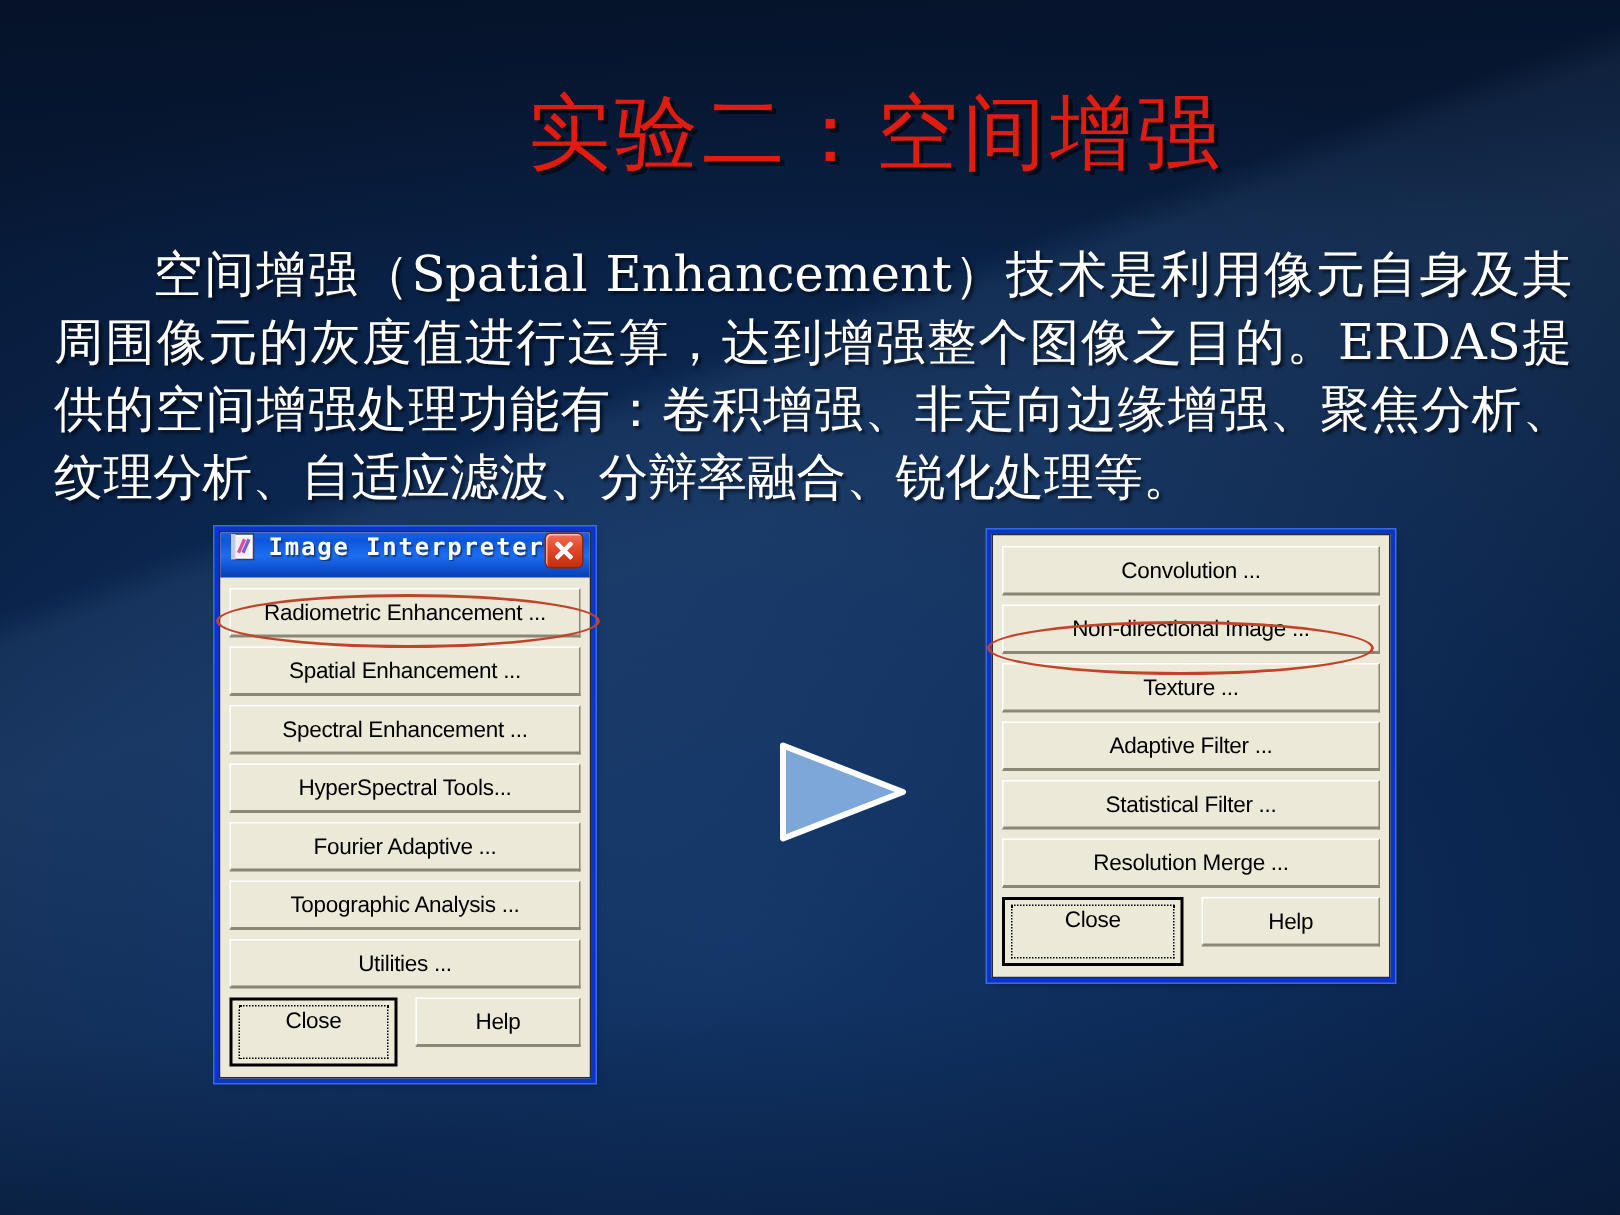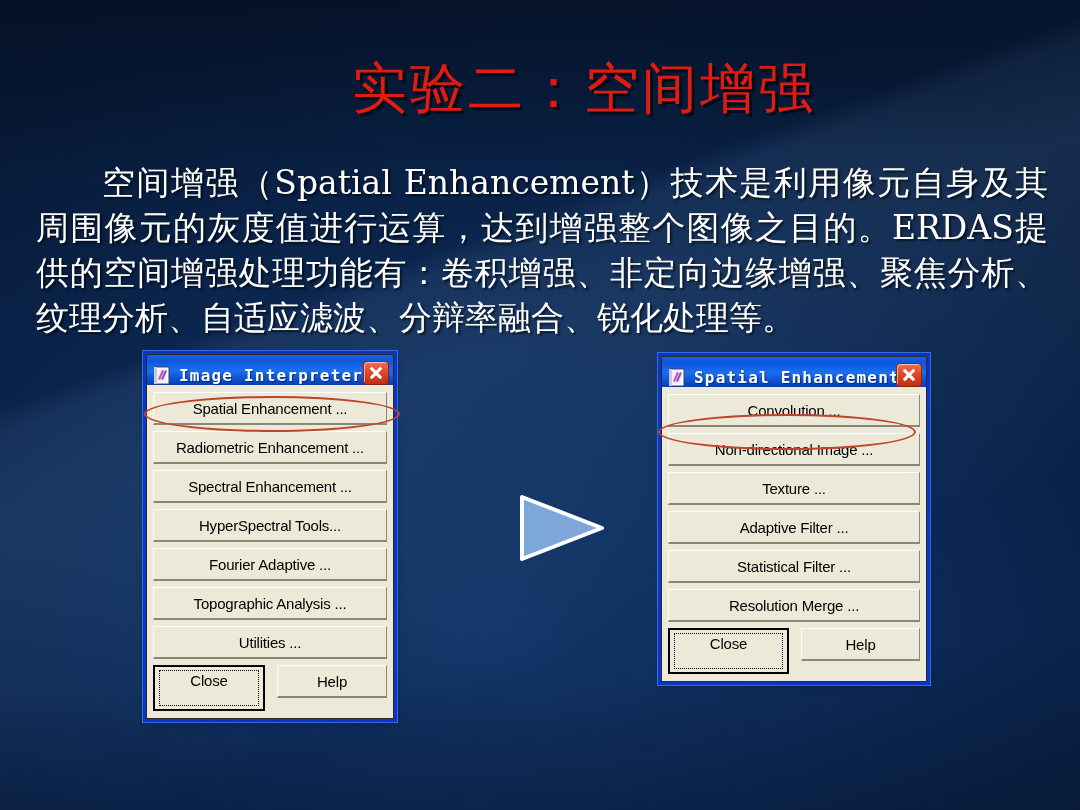--- a/index.html
+++ b/index.html
@@ -88,21 +88,21 @@
     z-index: 4;
     background: #ece9d8;
     border: 1px solid #2a2a2a;
     box-shadow: 0 0 0 3px #0a36c8, 0 0 0 4px #3a6ae0, 2px 3px 6px rgba(0,0,0,0.5);
     box-sizing: border-box;
   }
   .titlebar {
     height: 30px;
     background: linear-gradient(180deg, #1563e8 0%, #0e56db 18%, #1c6ef2 52%, #0b49c4 88%, #0a3fae 100%);
     display: flex;
-    align-items: flex-end;
+    align-items: flex-start;
     padding: 0 4px 0 6px;
     box-sizing: border-box;
     position: relative;
   }
   .tb-icon {
     width: 19px; height: 19px;
     flex: 0 0 19px;
     margin-right: 7px;
     position: relative;
   }
@@ -211,55 +211,42 @@
           <path d="M5 13 L9 4 L11 5 L7 14 Z" fill="#d94fa0"></path>
           <path d="M8 13 L12 4 L14 5 L10 14 Z" fill="#7a5fd0"></path>
           <rect x="1" y="1" width="3" height="17" fill="#c8c8e0"></rect>
         </svg>
       </span>
       <span class="tb-title">Image Interpreter</span>
       <span class="tb-close"></span>
     </div>
 
     <div class="dlg-body">
+      <div class="btn">Radiometric Enhancement ...</div>
       <div class="btn">Spatial Enhancement ...</div>
-      <div class="btn">Radiometric Enhancement ...</div>
       <div class="btn">Spectral Enhancement ...</div>
       <div class="btn">HyperSpectral Tools...</div>
       <div class="btn">Fourier Adaptive ...</div>
       <div class="btn">Topographic Analysis ...</div>
       <div class="btn">Utilities ...</div>
 
       <div class="btn-row">
         <div class="btn focused" style="flex:1 1 0;">
           <span>Close</span>
           <span class="inner-dots"></span>
         </div>
         <div class="btn" style="flex:1 1 0;">Help</div>
       </div>
     </div>
   </div>
 
   <div class="highlight-oval" style="left:144px; top:396px; width:252px; height:32px;"></div>
 
   <div class="dialog" id="dlg-right" style="left:661px; top:356px; width:266px;">
 
-    <div class="titlebar">
-      <span class="tb-icon">
-        <svg viewBox="0 0 19 19" width="19" height="19">
-          <rect x="2" y="1" width="14" height="17" fill="#ffffff" stroke="#3a3a6a" stroke-width="1"></rect>
-          <path d="M4 3 L13 3 L13 16 L4 16 Z" fill="#f2eef8"></path>
-          <path d="M5 13 L9 4 L11 5 L7 14 Z" fill="#d94fa0"></path>
-          <path d="M8 13 L12 4 L14 5 L10 14 Z" fill="#7a5fd0"></path>
-          <rect x="1" y="1" width="3" height="17" fill="#c8c8e0"></rect>
-        </svg>
-      </span>
-      <span class="tb-title">Spatial Enhancement</span>
-      <span class="tb-close"></span>
-    </div>
 
     <div class="dlg-body">
       <div class="btn">Convolution ...</div>
       <div class="btn">Non-directional Image ...</div>
       <div class="btn">Texture ...</div>
       <div class="btn">Adaptive Filter ...</div>
       <div class="btn">Statistical Filter ...</div>
       <div class="btn">Resolution Merge ...</div>
 
       <div class="btn-row">

